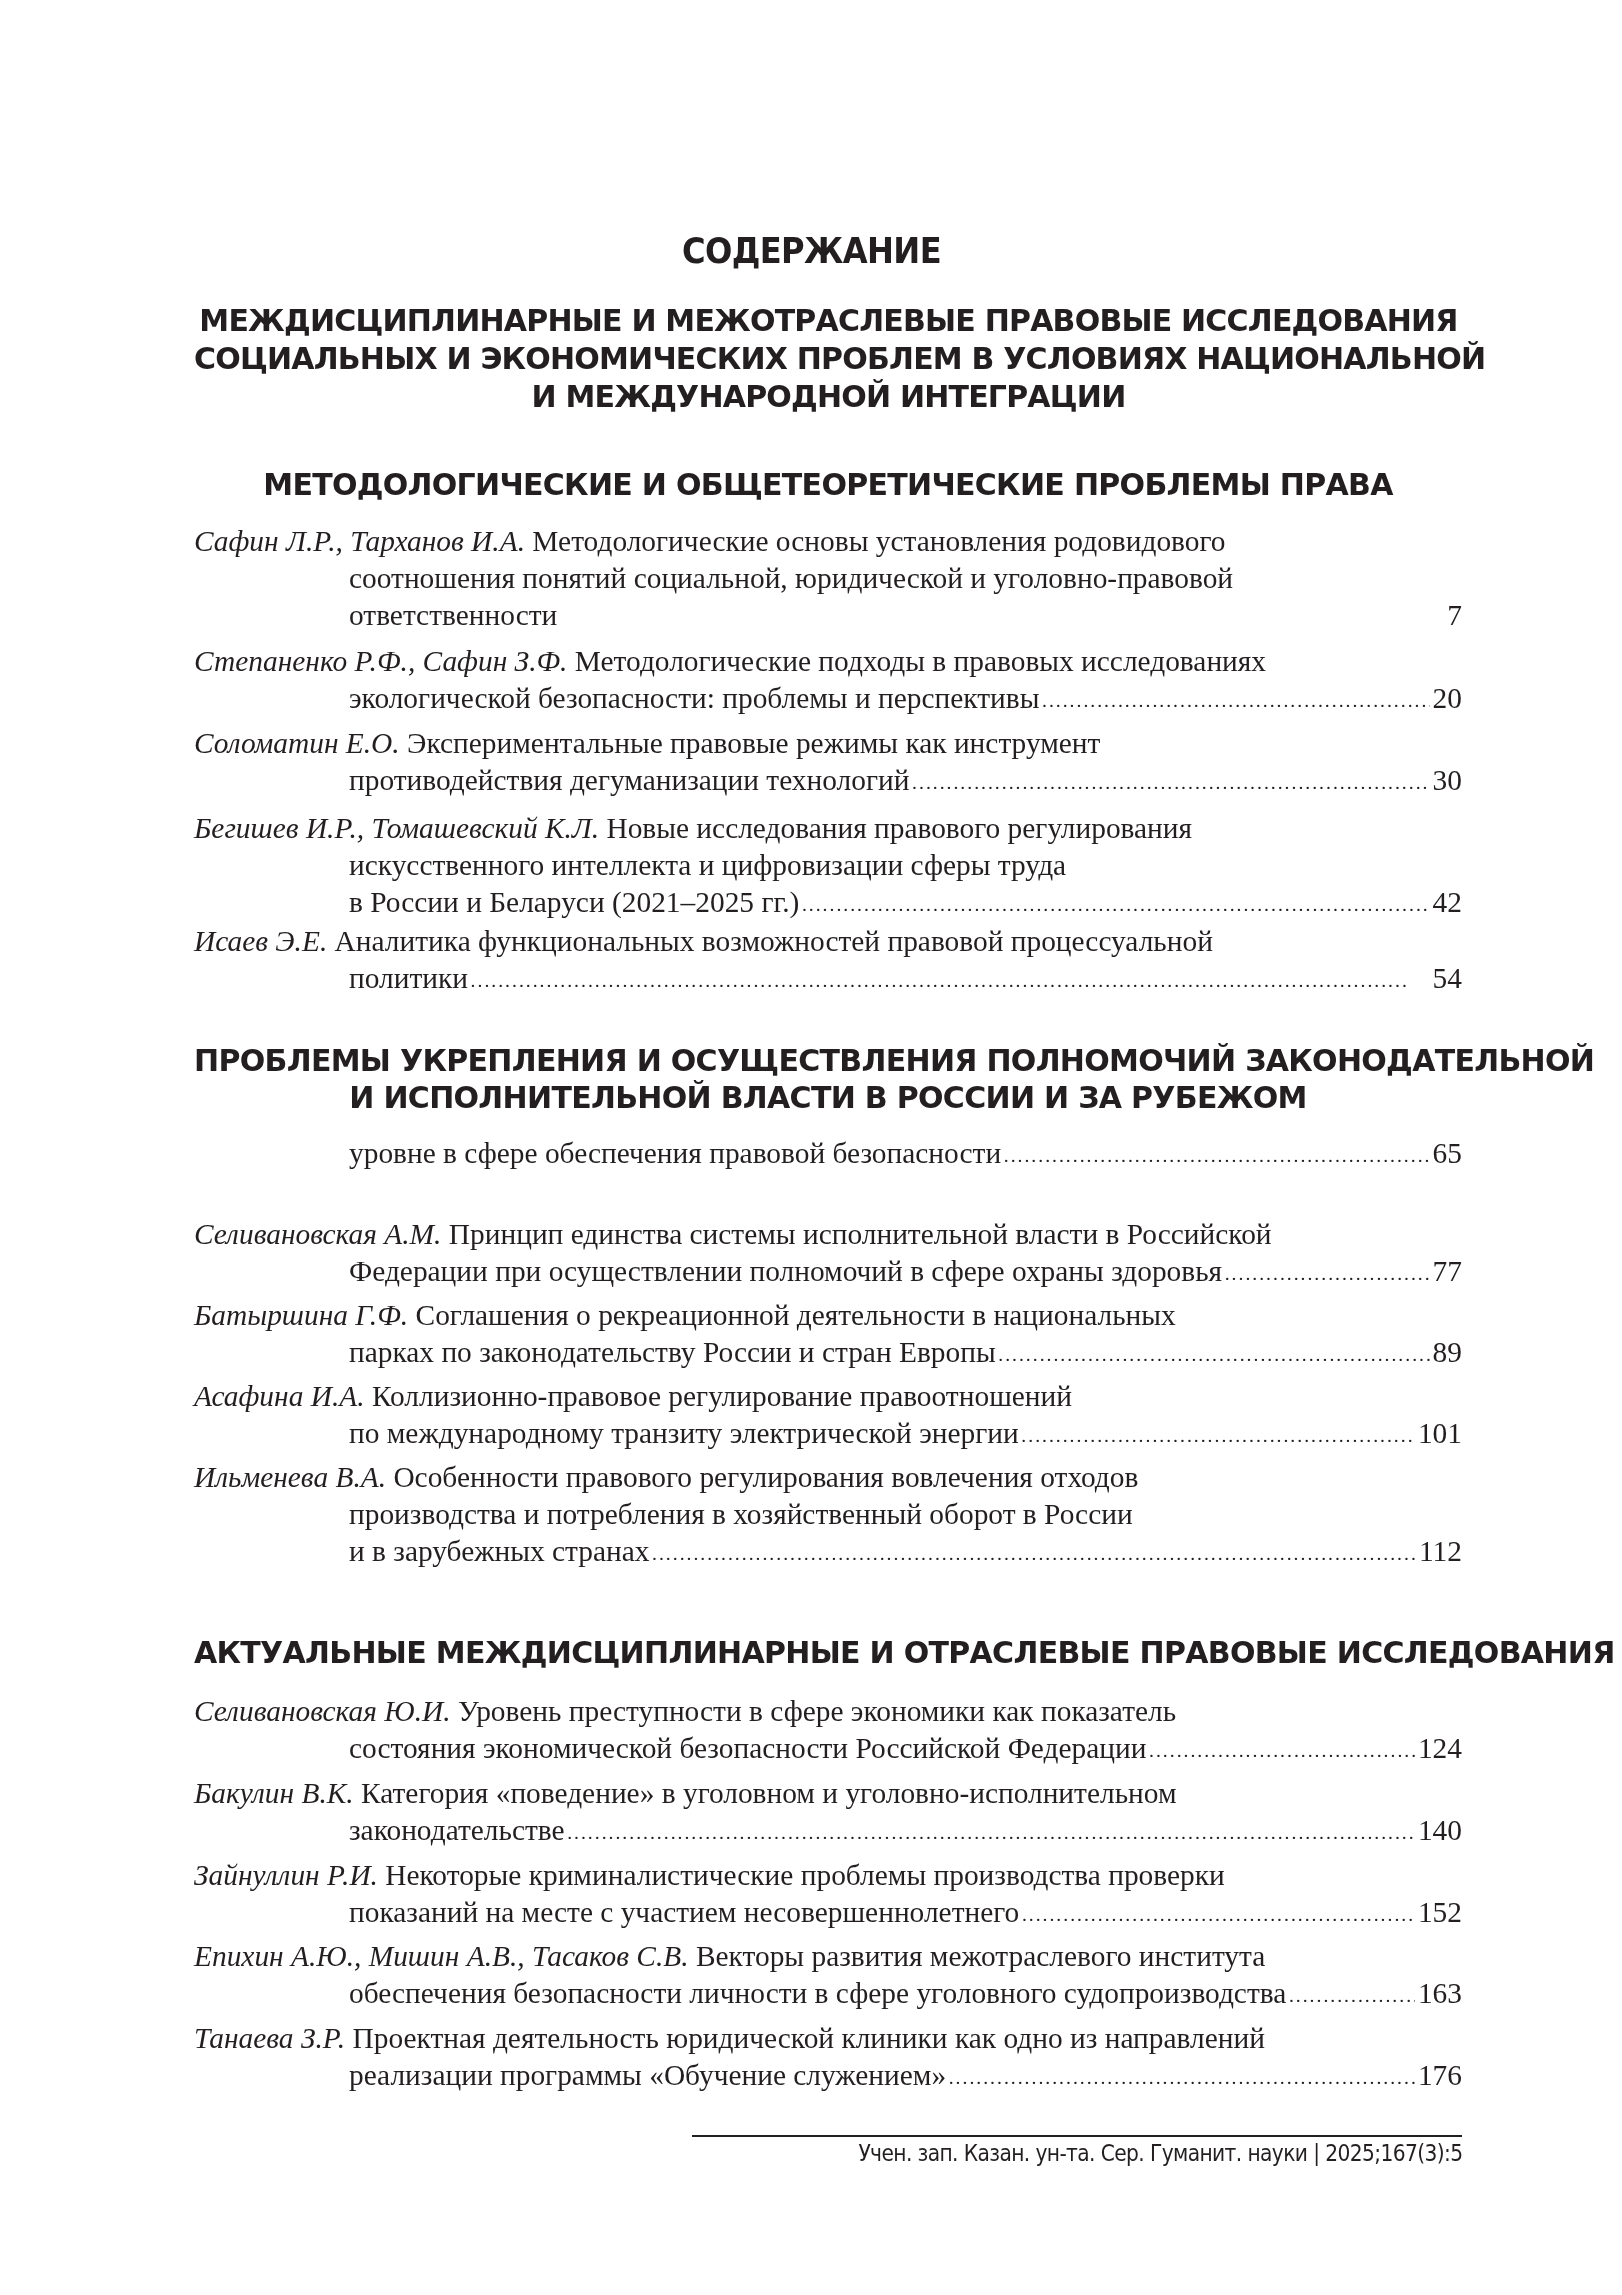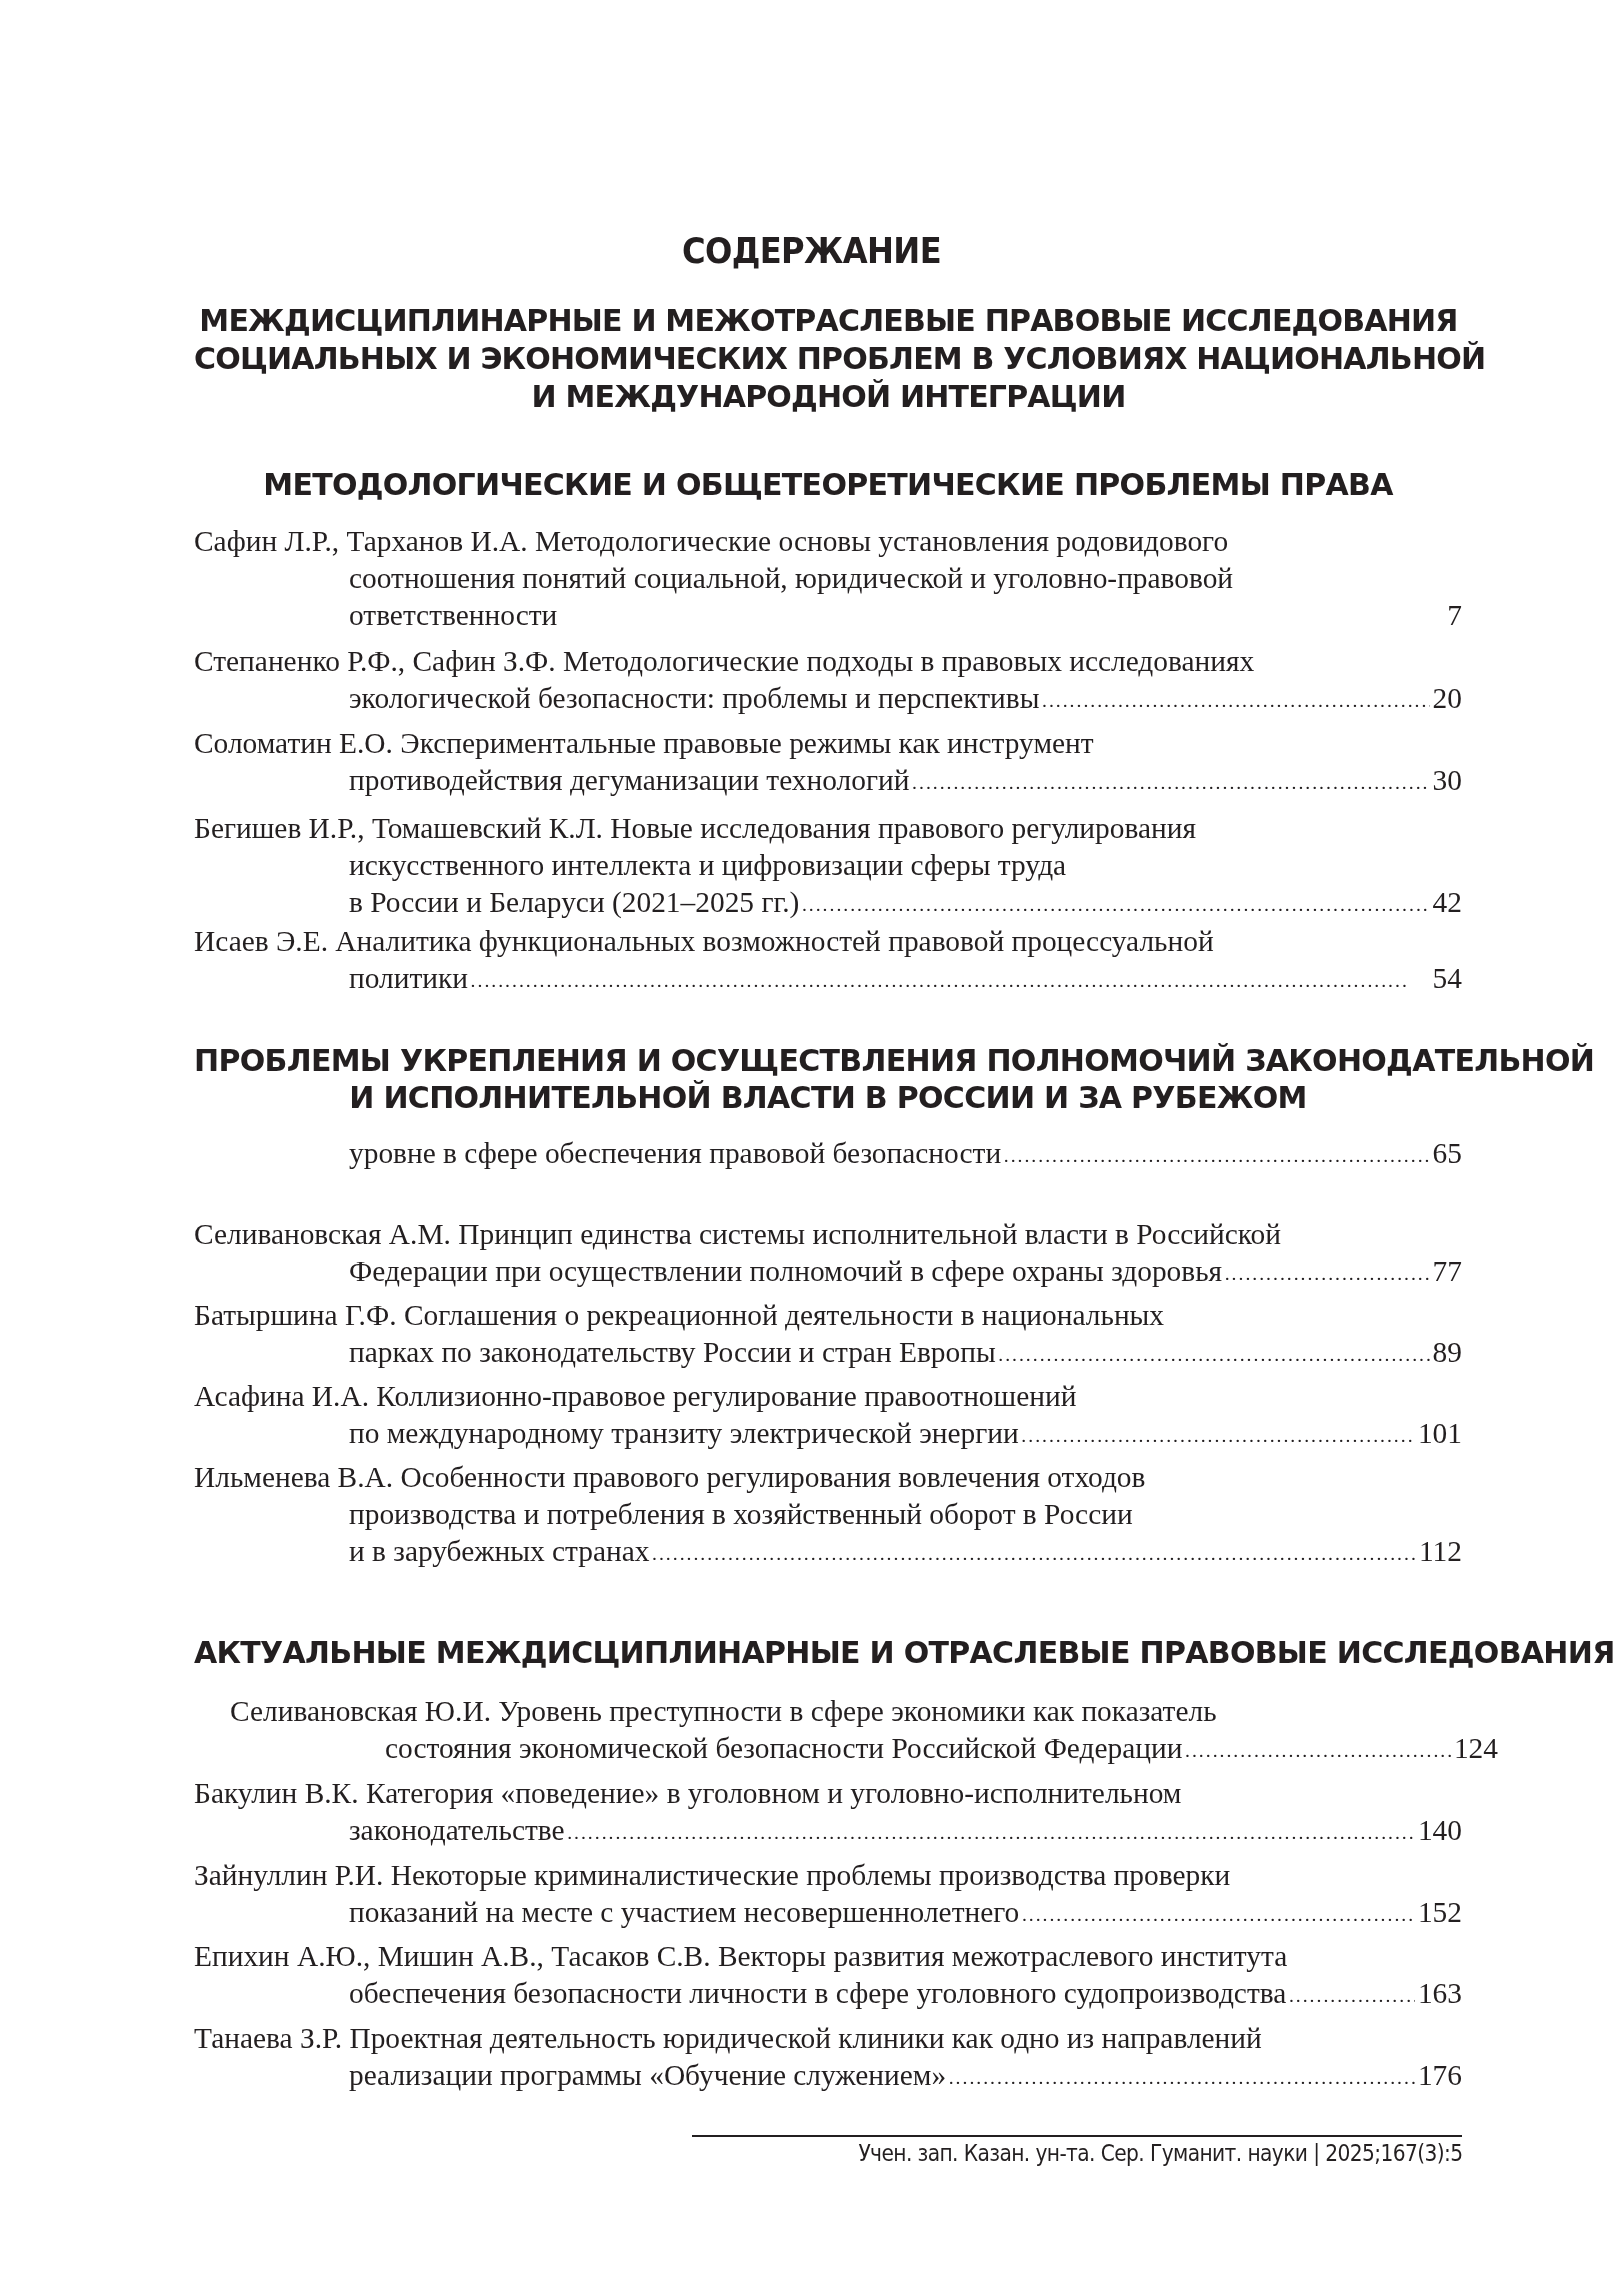--- a/index.html
+++ b/index.html
@@ -29,21 +29,21 @@
       font-size: 30px; line-height: 37px; letter-spacing: -0.7px;
     }
     .section-head div { white-space: nowrap; }
 
     .entry {
       position: absolute; left: 0; width: 1268px;
       font-family: "Liberation Serif", serif; font-size: 29.4px; line-height: 37px;
     }
     .line { position: relative; white-space: nowrap; height: 37px; }
     .line.cont { padding-left: 155px; }
-    .author { }
+    .author { font-style: italic; }
     .lastline { display: flex; align-items: baseline; padding-left: 155px; height: 37px; }
     .lastline .txt { white-space: nowrap; flex: 0 0 auto; }
     .lastline .dots {
       flex: 1 1 auto; overflow: hidden; white-space: nowrap;
       margin: 0 2.6px; position: relative; top: -1.3px;
       letter-spacing: 2px; font-size: 19.6px; color: #231f20;
     }
     .lastline .dots.none { visibility: hidden; }
     .lastline .pg { flex: 0 0 auto; text-align: right; }
 
@@ -170,21 +170,21 @@
           <span class="txt">и в зарубежных странах</span>
           <span class="dots">........................................................................................................................................</span>
           <span class="pg">112</span>
         </div>
     </div>
 
     <div class="section-head" style="top:1634px;">
       <div>АКТУАЛЬНЫЕ МЕЖДИСЦИПЛИНАРНЫЕ И ОТРАСЛЕВЫЕ ПРАВОВЫЕ ИССЛЕДОВАНИЯ</div>
     </div>
 
-    <div class="entry" style="top:1693px;margin-left:36px;">
+    <div class="entry" style="top:1693px;">
       <div class="line"><span class="author">Селивановская Ю.И.</span><span> Уровень преступности в сфере экономики как показатель</span></div>
       <div class="lastline">
           <span class="txt">состояния экономической безопасности Российской Федерации</span>
           <span class="dots">........................................................................................................................................</span>
           <span class="pg">124</span>
         </div>
     </div>
 
     <div class="entry" style="top:1775px;">
       <div class="line"><span class="author">Бакулин В.К.</span><span> Категория «поведение» в уголовном и уголовно-исполнительном</span></div>

